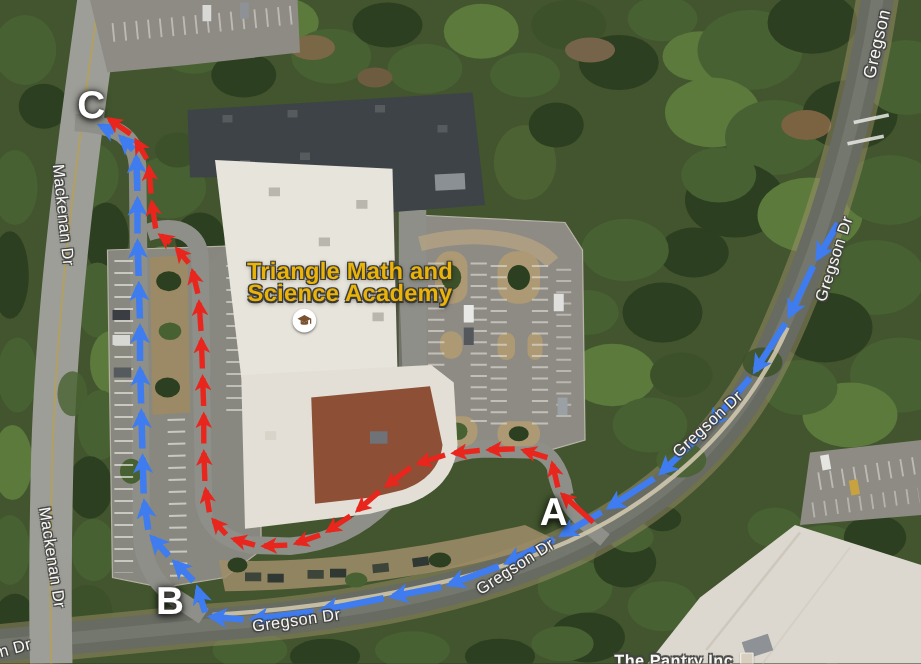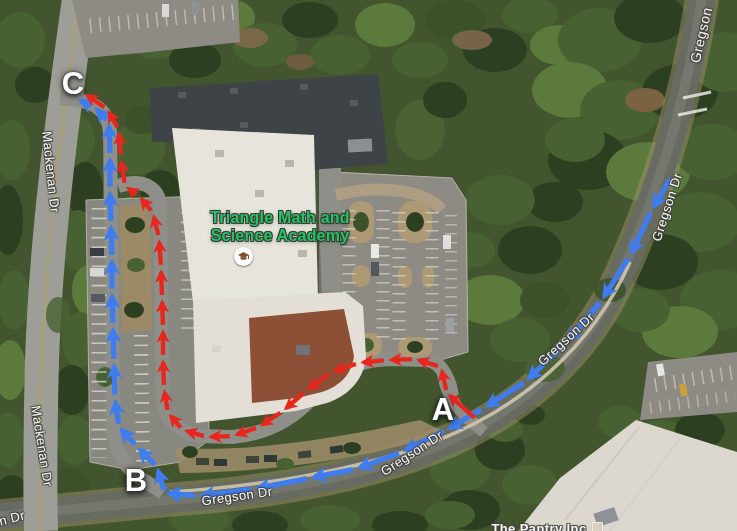--- a/index.html
+++ b/index.html
@@ -3,21 +3,21 @@
 <meta charset="utf-8">
 <style>
   html,body{margin:0;padding:0;background:#222;}
   .stage{position:relative;width:737px;height:531px;overflow:hidden;
          font-family:"Liberation Sans",sans-serif;background:#42552e;}
   .stage svg.base{position:absolute;left:0;top:0;}
   .lbl{position:absolute;white-space:nowrap;color:#f7f7f4;font-size:13px;font-weight:400;
        letter-spacing:.4px;transform:translate(-50%,-50%) rotate(var(--r,0deg));
        text-shadow:-1px -1px 0 rgba(68,68,66,.9),1px -1px 0 rgba(68,68,66,.9),
                    -1px 1px 0 rgba(68,68,66,.9),1px 1px 0 rgba(68,68,66,.9),0 0 3px rgba(0,0,0,.45);}
-  .poi-lbl{position:absolute;width:220px;text-align:center;color:#22c55e;font-size:16px;
+  .poi-lbl{position:absolute;width:220px;text-align:center;color:#eab308;font-size:19px;
        font-weight:700;line-height:18px;letter-spacing:.2px;
        text-shadow:-1px -1px 0 rgba(55,55,55,.95),1px -1px 0 rgba(55,55,55,.95),
                    -1px 1px 0 rgba(55,55,55,.95),1px 1px 0 rgba(55,55,55,.95),0 1px 4px rgba(0,0,0,.6);}
   .route-marker{position:absolute;transform:translate(-50%,-50%);color:#fff;
        font-size:31px;font-weight:700;
        text-shadow:0 0 3px rgba(45,45,45,.95),0 2px 5px rgba(0,0,0,.8),0 0 8px rgba(0,0,0,.45);}
   .poi-icon{position:absolute;width:19px;height:19px;border-radius:50%;background:#fff;
        box-shadow:0 1px 2px rgba(0,0,0,.5);display:flex;align-items:center;justify-content:center;}
   .sq-icon{position:absolute;width:9px;height:9px;background:#d9cfc0;border:1px solid #f2ece2;
        border-radius:1px;box-shadow:0 1px 1px rgba(0,0,0,.4);}

